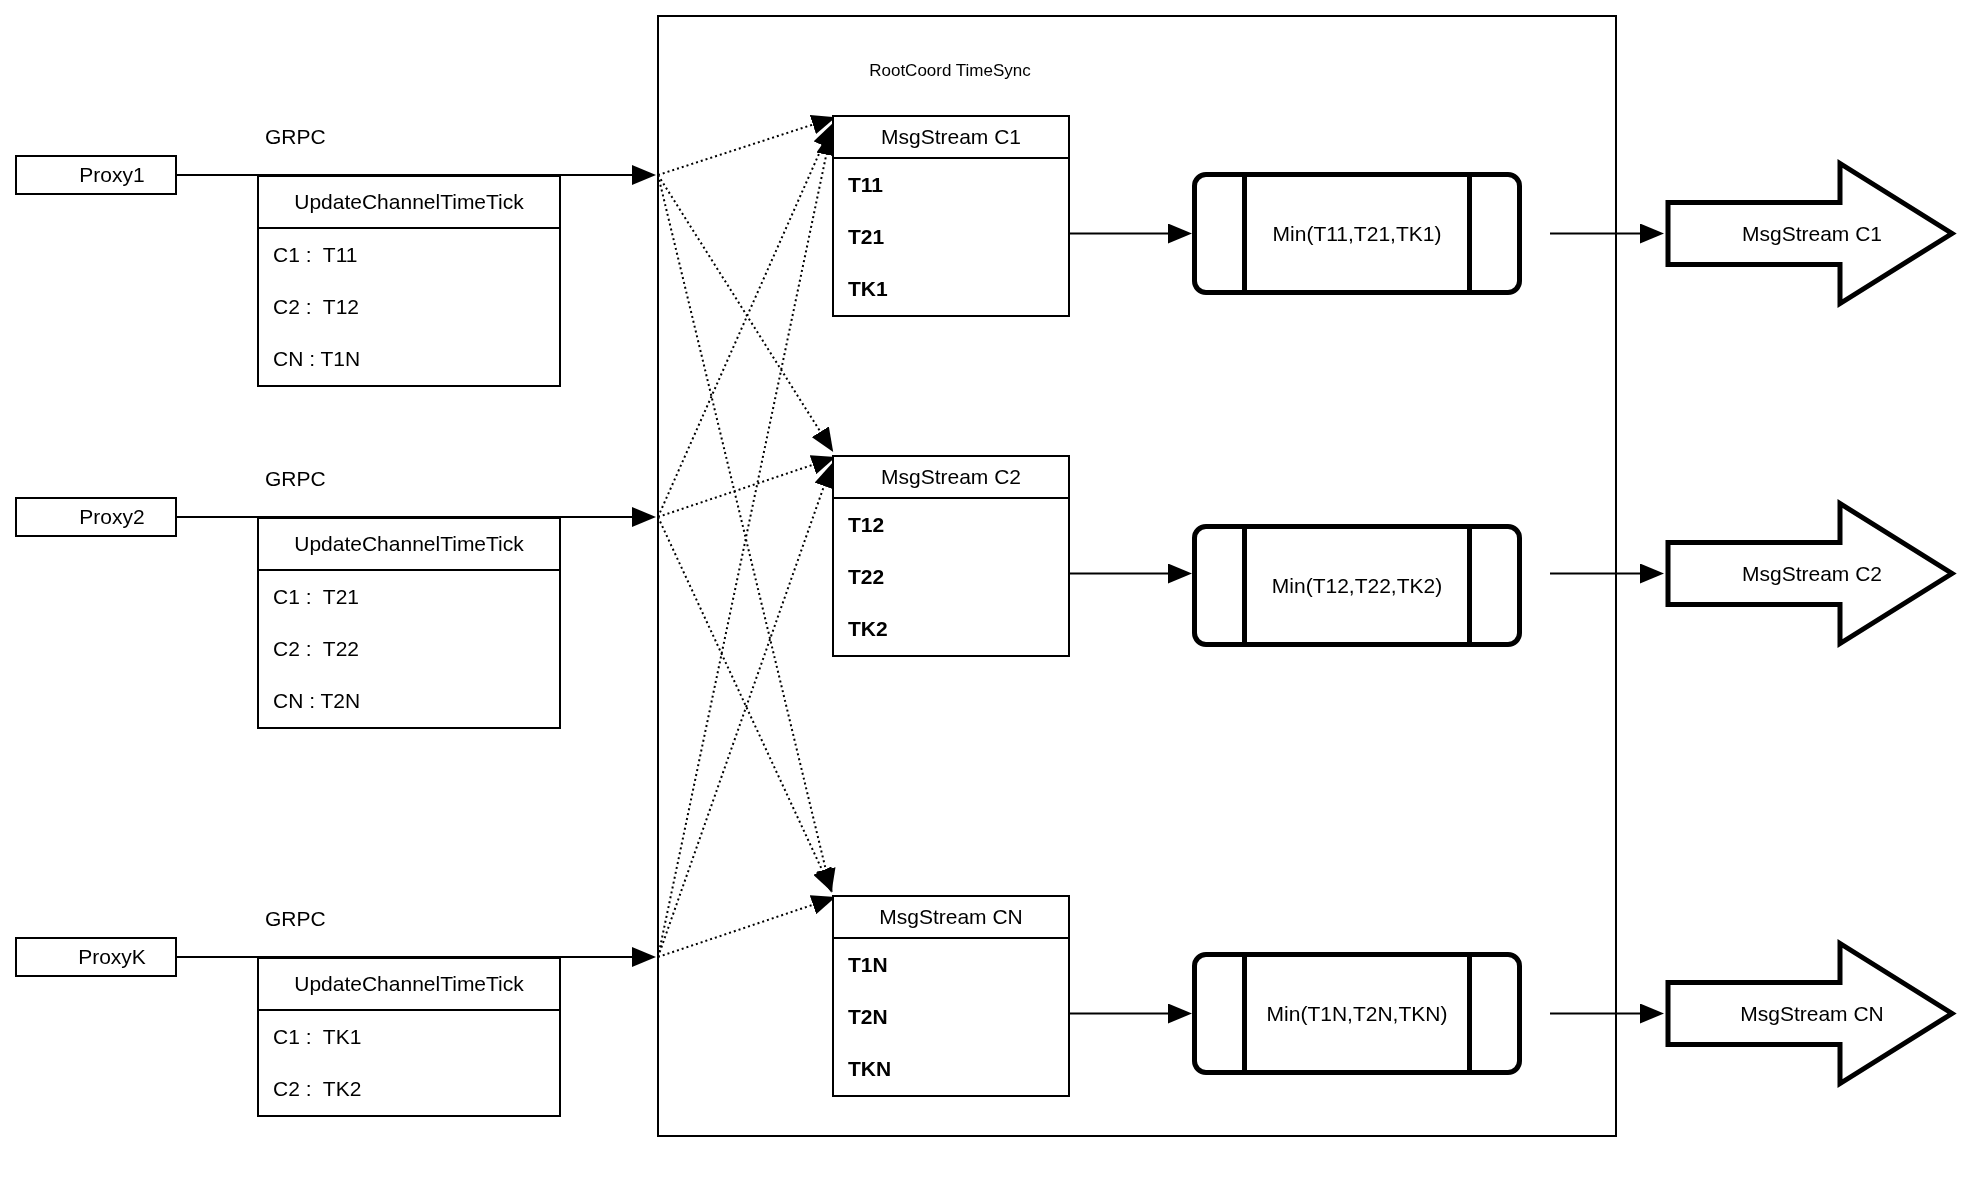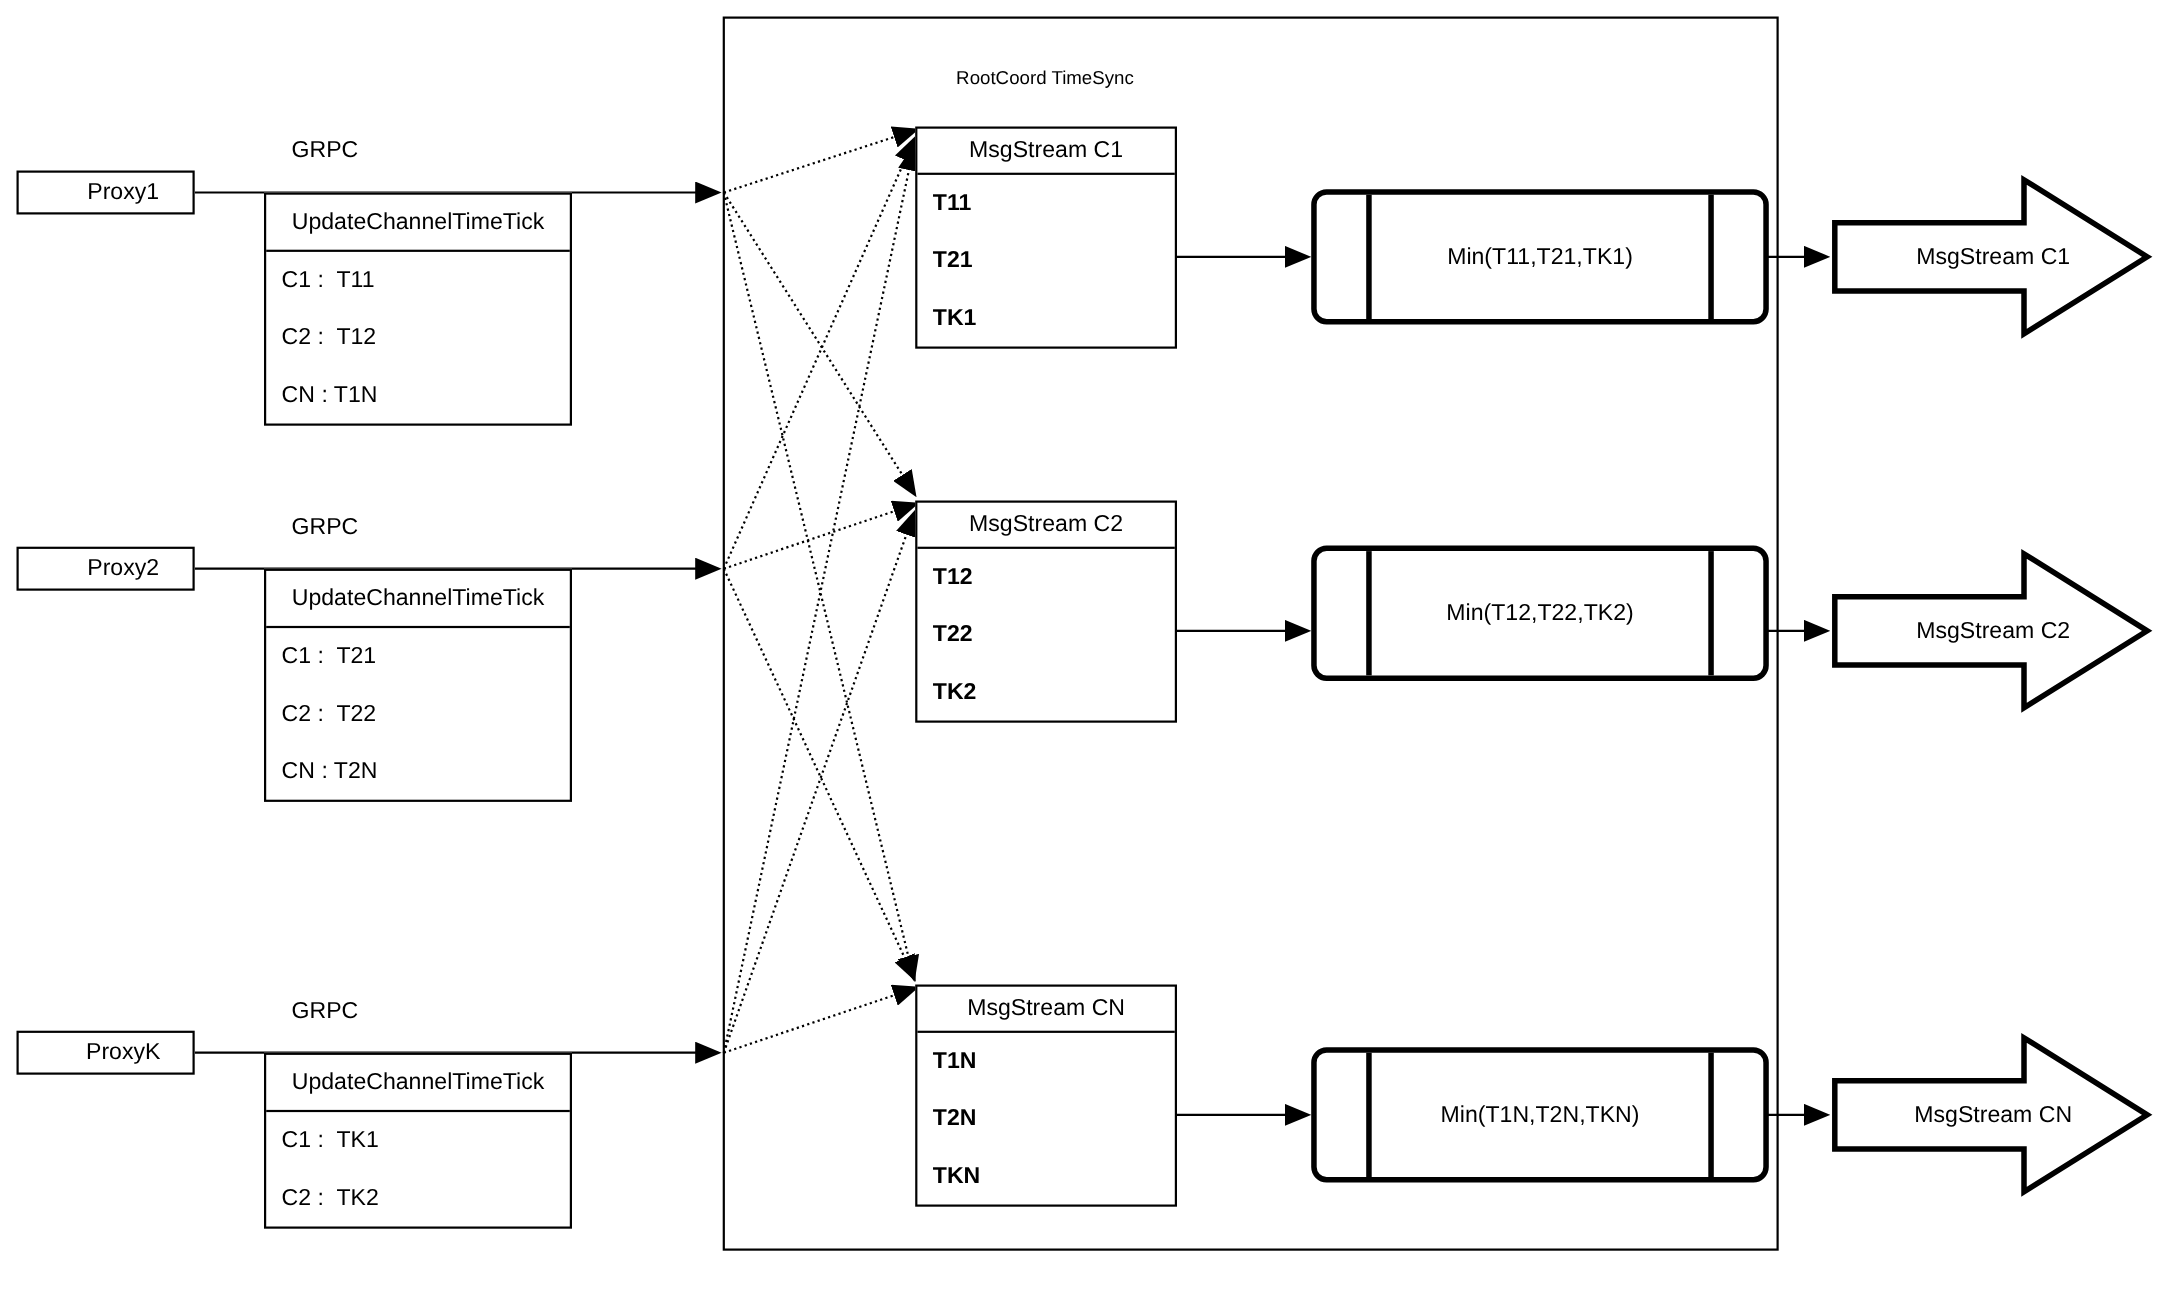--- a/index.html
+++ b/index.html
@@ -41,29 +41,29 @@
   }
 
   .tbl { border: 2px solid #000000; background: #ffffff; }
   .tbl .hdr {
     border-bottom: 2px solid #000000;
     text-align: center; font-size: 21px;
   }
   .tbl .row {
     font-size: 21px; padding-left: 14px; white-space: pre;
   }
-  .upd { left: 240px; width: 280px; }
+  .upd { left: 257px; width: 304px; }
   .upd .hdr { height: 50px; line-height: 50px; }
   .upd .row { height: 52px; line-height: 52px; }
   .ms { left: 832px; width: 238px; }
   .ms .hdr { height: 40px; line-height: 40px; }
   .ms .row { height: 52px; line-height: 52px; font-weight: bold; }
 
   .minbox {
-    left: 1192px; width: 416px; height: 123px;
+    left: 1192px; width: 330px; height: 123px;
     border: 5px solid #000000; border-radius: 14px; background: #ffffff;
     display: flex; align-items: center; justify-content: center;
     font-size: 21px;
   }
   .minbox .bar {
     position: absolute; top: 0; bottom: 0; width: 5px; background: #000000;
   }
   .minbox .bar.l { left: 45px; }
   .minbox .bar.r { right: 45px; }
 
@@ -142,21 +142,21 @@
     <div class="row">C1 :  T21</div>
     <div class="row">C2 :  T22</div>
     <div class="row">CN : T2N</div>
   </div>
   <div class="abs tbl ms" style="top:455px">
     <div class="hdr">MsgStream C2</div>
     <div class="row">T12</div>
     <div class="row">T22</div>
     <div class="row">TK2</div>
   </div>
-  <div class="abs minbox" style="top:496px">
+  <div class="abs minbox" style="top:524px">
     <div class="bar l"></div>
     <div class="bar r"></div>
     <span>Min(T12,T22,TK2)</span>
   </div>
   <div class="abs outlabel" style="top:547px">MsgStream C2</div>
 
   <div class="abs grpc" style="top:904px">GRPC</div>
   <div class="abs proxy" style="top:937px">ProxyK</div>
   <div class="abs tbl upd" style="top:957px">
     <div class="hdr">UpdateChannelTimeTick</div>

